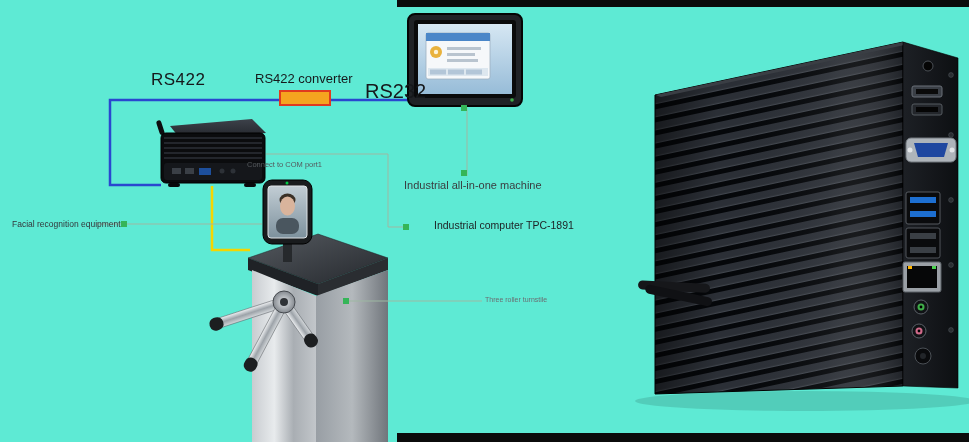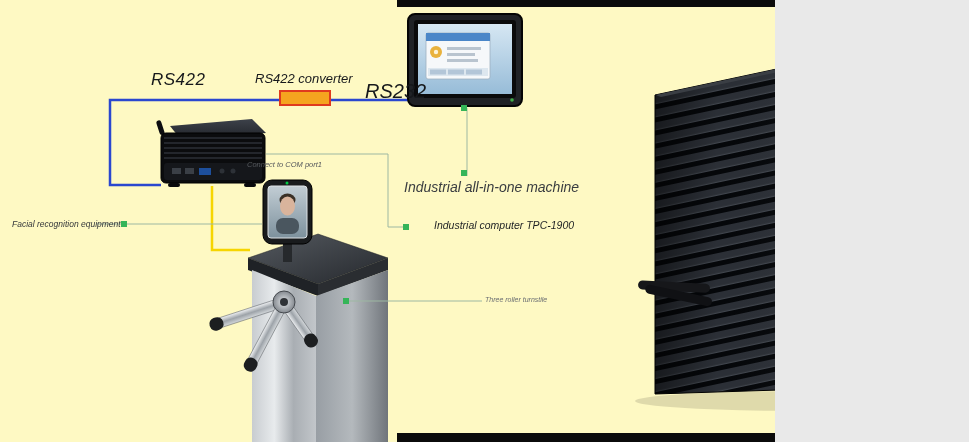--- a/index.html
+++ b/index.html
@@ -1,28 +1,28 @@
 <!DOCTYPE html>
 <html><head>
 <meta charset="utf-8">
 <style>
   html,body{margin:0;padding:0;background:#e9e9e9;}
   .canvas{
-    position:relative;width:775px;height:442px;background:#fef9c3;
-    overflow:hidden;font-family:"Liberation Sans", sans-serif;font-style:italic;
+    position:relative;width:969px;height:442px;background:#5eead4;
+    overflow:hidden;font-family:"Liberation Sans", sans-serif;
   }
   .scene{position:absolute;left:0;top:0;}
   .bar{position:absolute;background:#0b0b0b;}
   .bar-top{left:397px;top:0;width:572px;height:7px;}
   .bar-bottom{left:397px;top:433px;width:572px;height:9px;}
   .lbl{position:absolute;color:#222;white-space:nowrap;}
   .lbl-rs422{left:151px;top:70px;font-size:17px;color:#16181b;letter-spacing:.5px;}
   .lbl-conv{left:241px;top:71px;font-size:13px;color:#16181b;margin-left:14px;}
   .lbl-rs232{left:365px;top:80px;font-size:20px;color:#16181b;}
-  .lbl-aio{left:404px;top:179px;width:126px;font-size:14px;color:#3a3d40;}
+  .lbl-aio{left:404px;top:179px;width:126px;font-size:11px;color:#3a3d40;}
   .lbl-com{left:247px;top:160px;font-size:7.5px;color:#55585c;text-align:right;}
   .lbl-tpc{left:434px;top:219px;font-size:10.5px;color:#1d2023;}
   .lbl-facial{left:2px;top:219px;font-size:8.5px;color:#33363a;padding-left:10px;}
   .lbl-turn{left:485px;top:296px;font-size:7px;color:#6a6e72;}
 </style>
 </head>
 <body>
 
 <div class="canvas">
 
@@ -241,16 +241,16 @@
   </svg>
 
   <div class="bar bar-top"></div>
   <div class="bar bar-bottom"></div>
 
   <div class="lbl lbl-rs422">RS422</div>
   <div class="lbl lbl-conv">RS422 converter</div>
   <div class="lbl lbl-rs232">RS232</div>
   <div class="lbl lbl-aio">Industrial all-in-one machine</div>
   <div class="lbl lbl-com">Connect to COM port1</div>
-  <div class="lbl lbl-tpc">Industrial computer TPC-1900</div>
+  <div class="lbl lbl-tpc">Industrial computer TPC-1891</div>
   <div class="lbl lbl-facial">Facial recognition equipment</div>
   <div class="lbl lbl-turn">Three roller turnstile</div>
 </div>
 
 </body></html>

